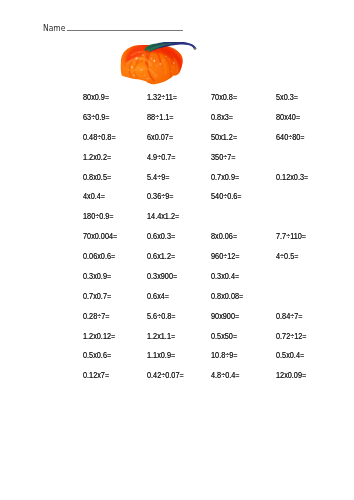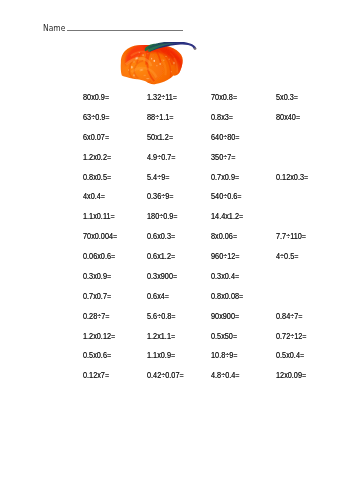--- a/index.html
+++ b/index.html
@@ -207,20 +207,21 @@
         <div class="qcell"><span class="qtext">70x0.8=</span></div>
         <div class="qcell"><span class="qtext">5x0.3=</span></div>
       </div>
       <div class="qrow">
         <div class="qcell"><span class="qtext">63÷0.9=</span></div>
         <div class="qcell"><span class="qtext">88÷1.1=</span></div>
         <div class="qcell"><span class="qtext">0.8x3=</span></div>
         <div class="qcell"><span class="qtext">80x40=</span></div>
       </div>
       <div class="qrow">
+        <div class="qcell"><span class="qtext">0.48÷0.8=</span></div>
         <div class="qcell"><span class="qtext">6x0.07=</span></div>
         <div class="qcell"><span class="qtext">50x1.2=</span></div>
         <div class="qcell"><span class="qtext">640÷80=</span></div>
       </div>
       <div class="qrow">
         <div class="qcell"><span class="qtext">1.2x0.2=</span></div>
         <div class="qcell"><span class="qtext">4.9÷0.7=</span></div>
         <div class="qcell"><span class="qtext">350÷7=</span></div>
       </div>
       <div class="qrow">
@@ -228,21 +229,20 @@
         <div class="qcell"><span class="qtext">5.4÷9=</span></div>
         <div class="qcell"><span class="qtext">0.7x0.9=</span></div>
         <div class="qcell"><span class="qtext">0.12x0.3=</span></div>
       </div>
       <div class="qrow">
         <div class="qcell"><span class="qtext">4x0.4=</span></div>
         <div class="qcell"><span class="qtext">0.36÷9=</span></div>
         <div class="qcell"><span class="qtext">540÷0.6=</span></div>
       </div>
       <div class="qrow">
-        <div class="qcell"><span class="qtext">1.1x0.11=</span></div>
         <div class="qcell"><span class="qtext">180÷0.9=</span></div>
         <div class="qcell"><span class="qtext">14.4x1.2=</span></div>
       </div>
       <div class="qrow">
         <div class="qcell"><span class="qtext">70x0.004=</span></div>
         <div class="qcell"><span class="qtext">0.6x0.3=</span></div>
         <div class="qcell"><span class="qtext">8x0.06=</span></div>
         <div class="qcell"><span class="qtext">7.7÷110=</span></div>
       </div>
       <div class="qrow">

